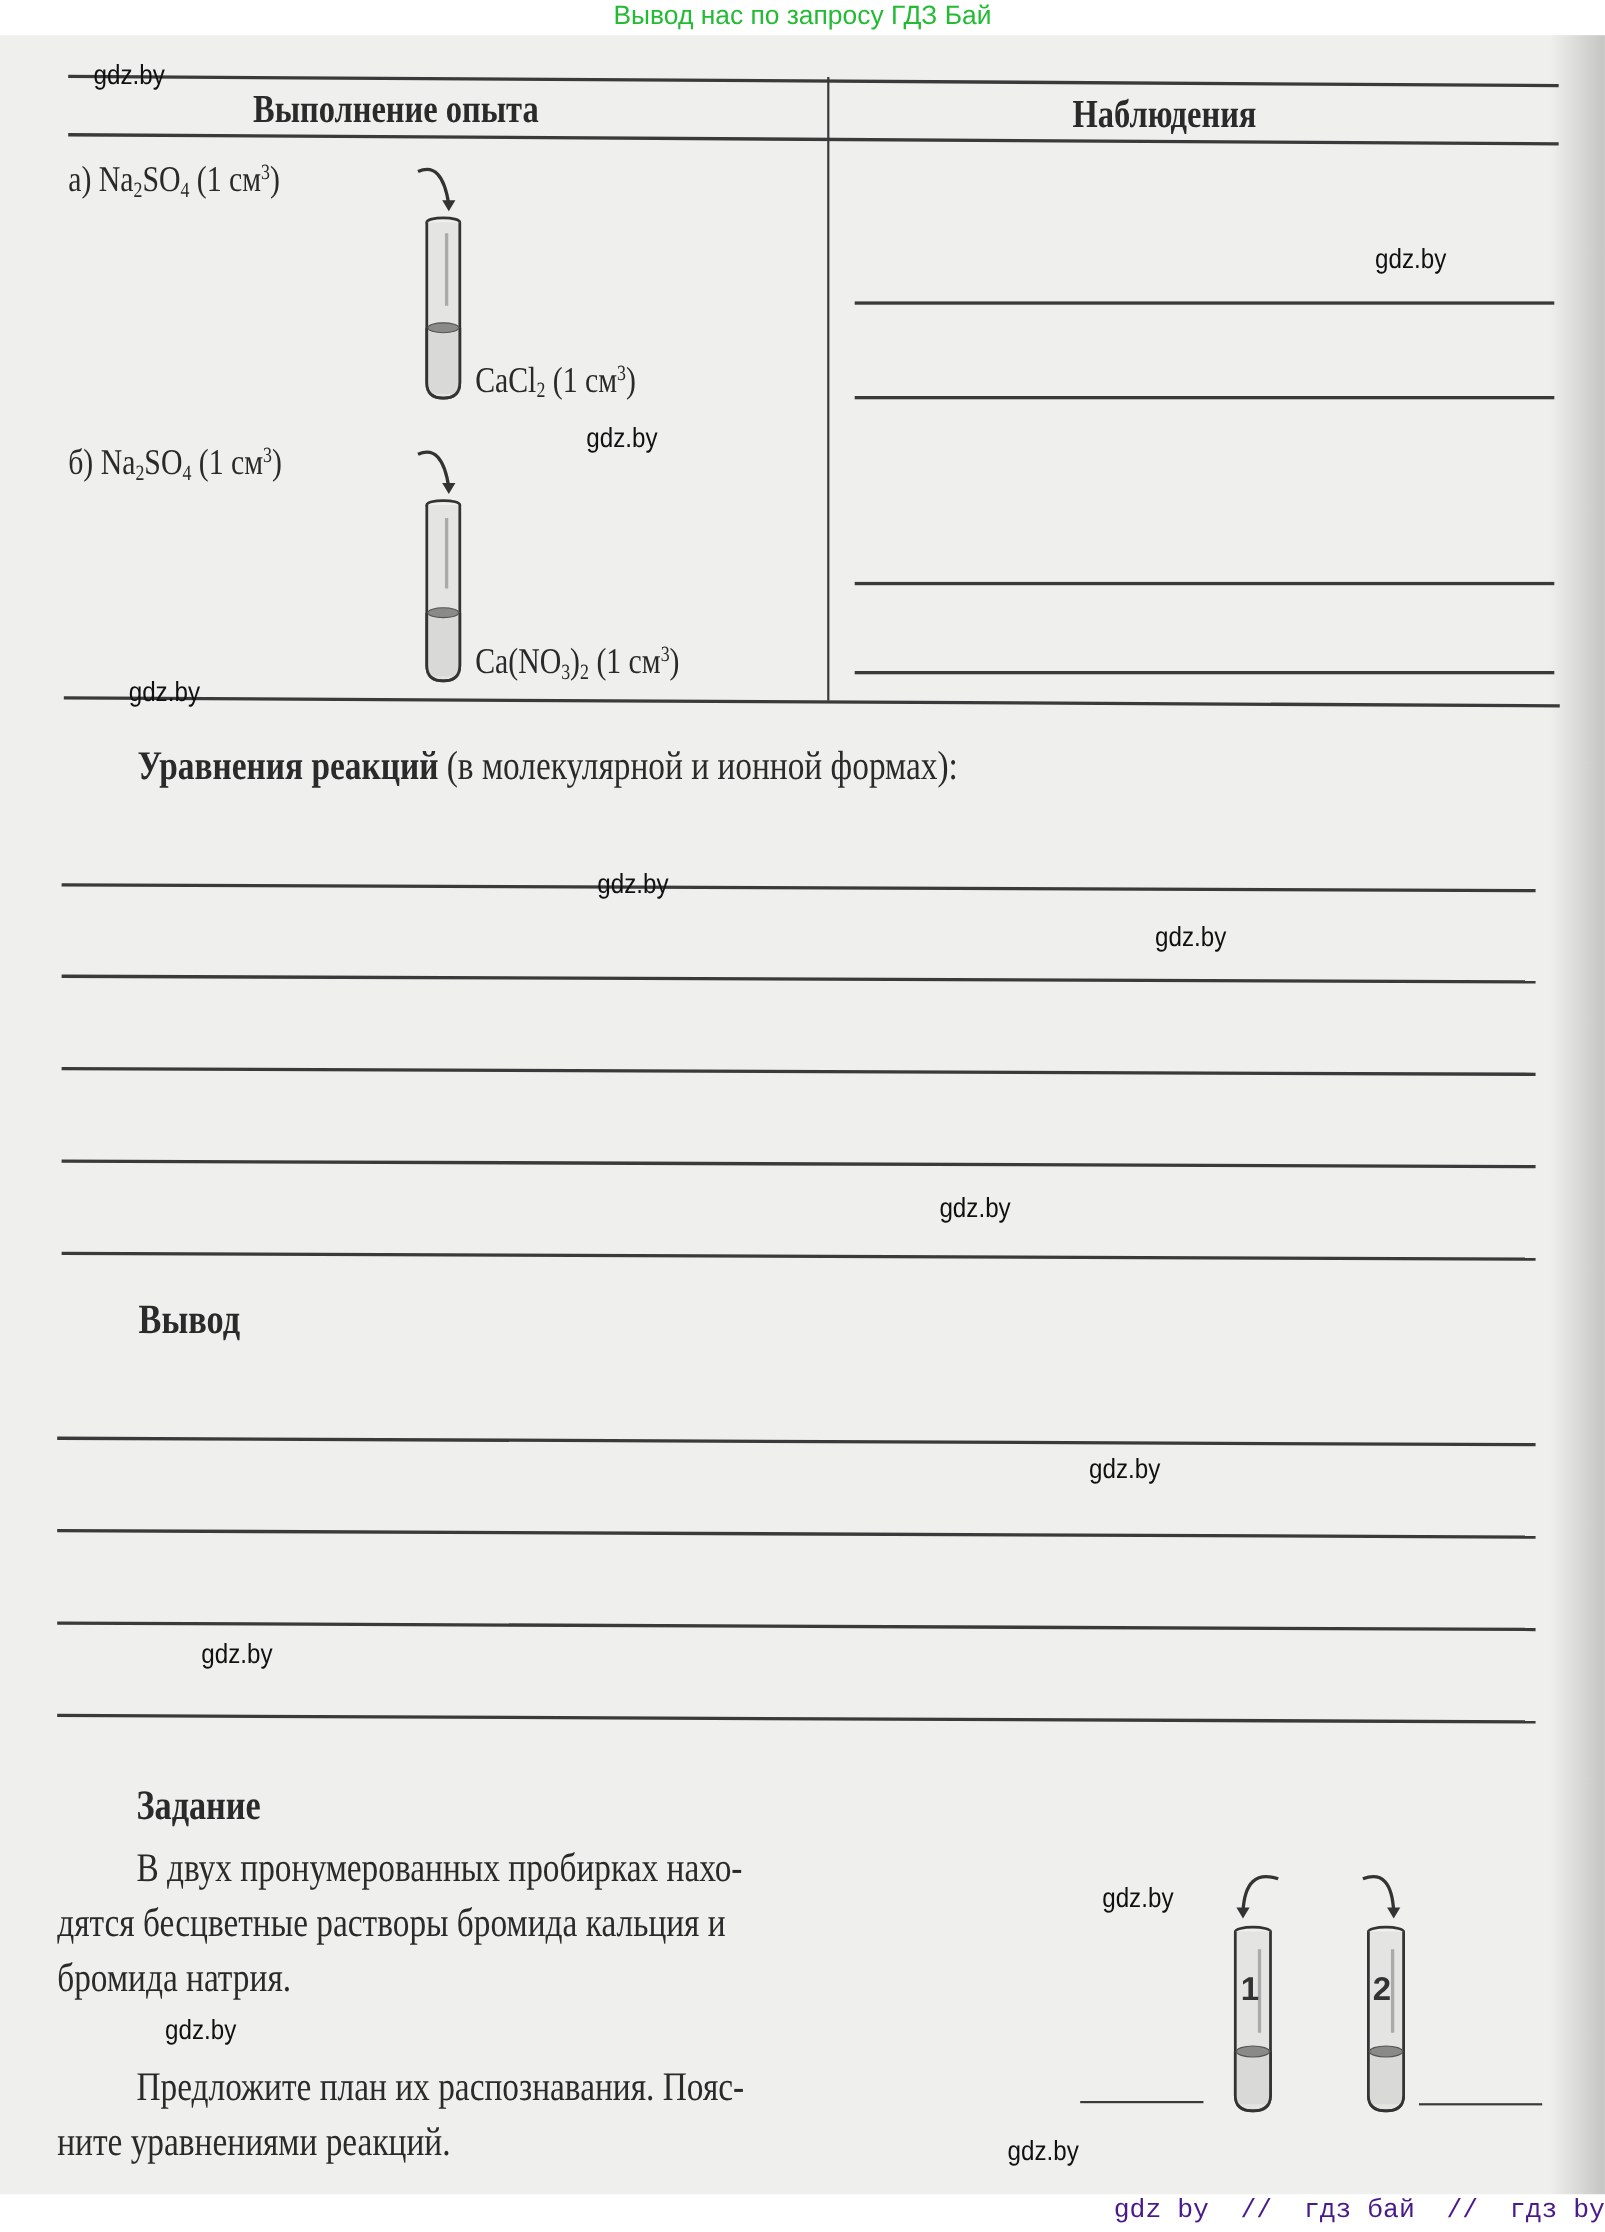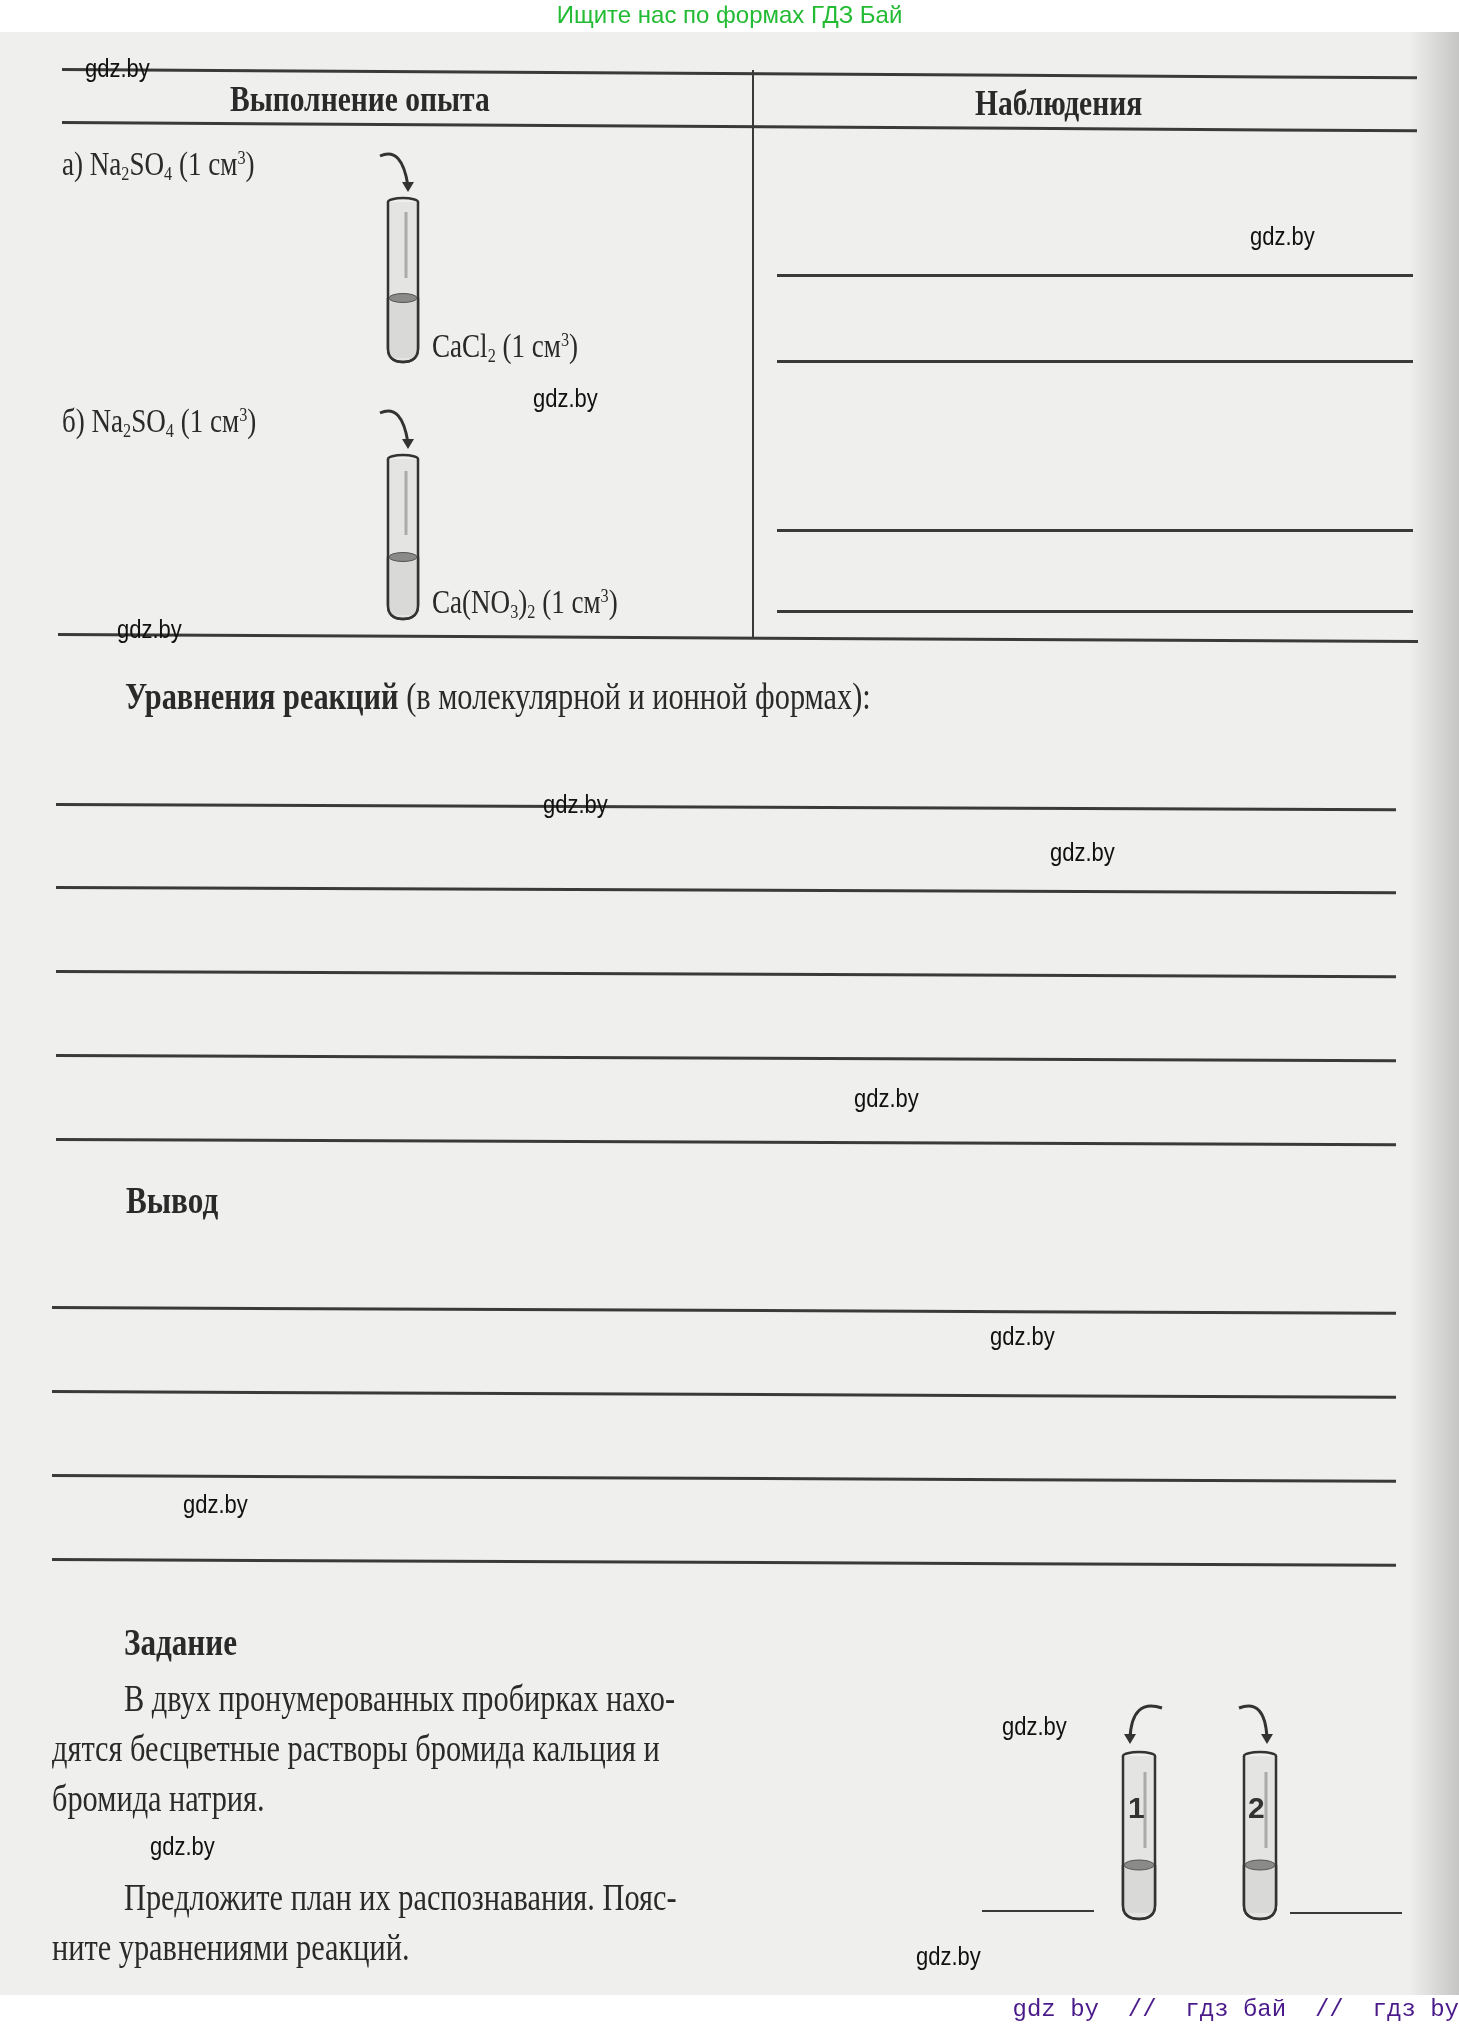--- a/index.html
+++ b/index.html
@@ -16,21 +16,21 @@
   .body { font-size:37px; }
   .chem { font-size:33px; }
   sub { font-size:0.6em; vertical-align:-0.25em; }
   sup { font-size:0.6em; vertical-align:0.55em; }
   .tube { position:absolute; }
 </style>
 </head>
 <body>
 
 <div class="banner">
-  <span style="color:#22bb33">Ищите нас по формах ГДЗ Бай</span>
+  <span style="color:#22bb33">Вывод нас по запросу ГДЗ Бай</span>
 </div>
 
 <div class="page"></div>
 <div class="page-shadow"></div>
 
 <div>
   <div class="hline" style="left:62px; top:68px; width:1355px; transform:rotate(0.35deg); transform-origin:left;"></div>
   <div class="hline" style="left:62px; top:121px; width:1355px; transform:rotate(0.35deg); transform-origin:left;"></div>
   <div class="hline" style="left:58px; top:633px; width:1360px; transform:rotate(0.3deg); transform-origin:left;"></div>
   <div class="vline" style="left:752px; top:70px; height:567px;"></div>

